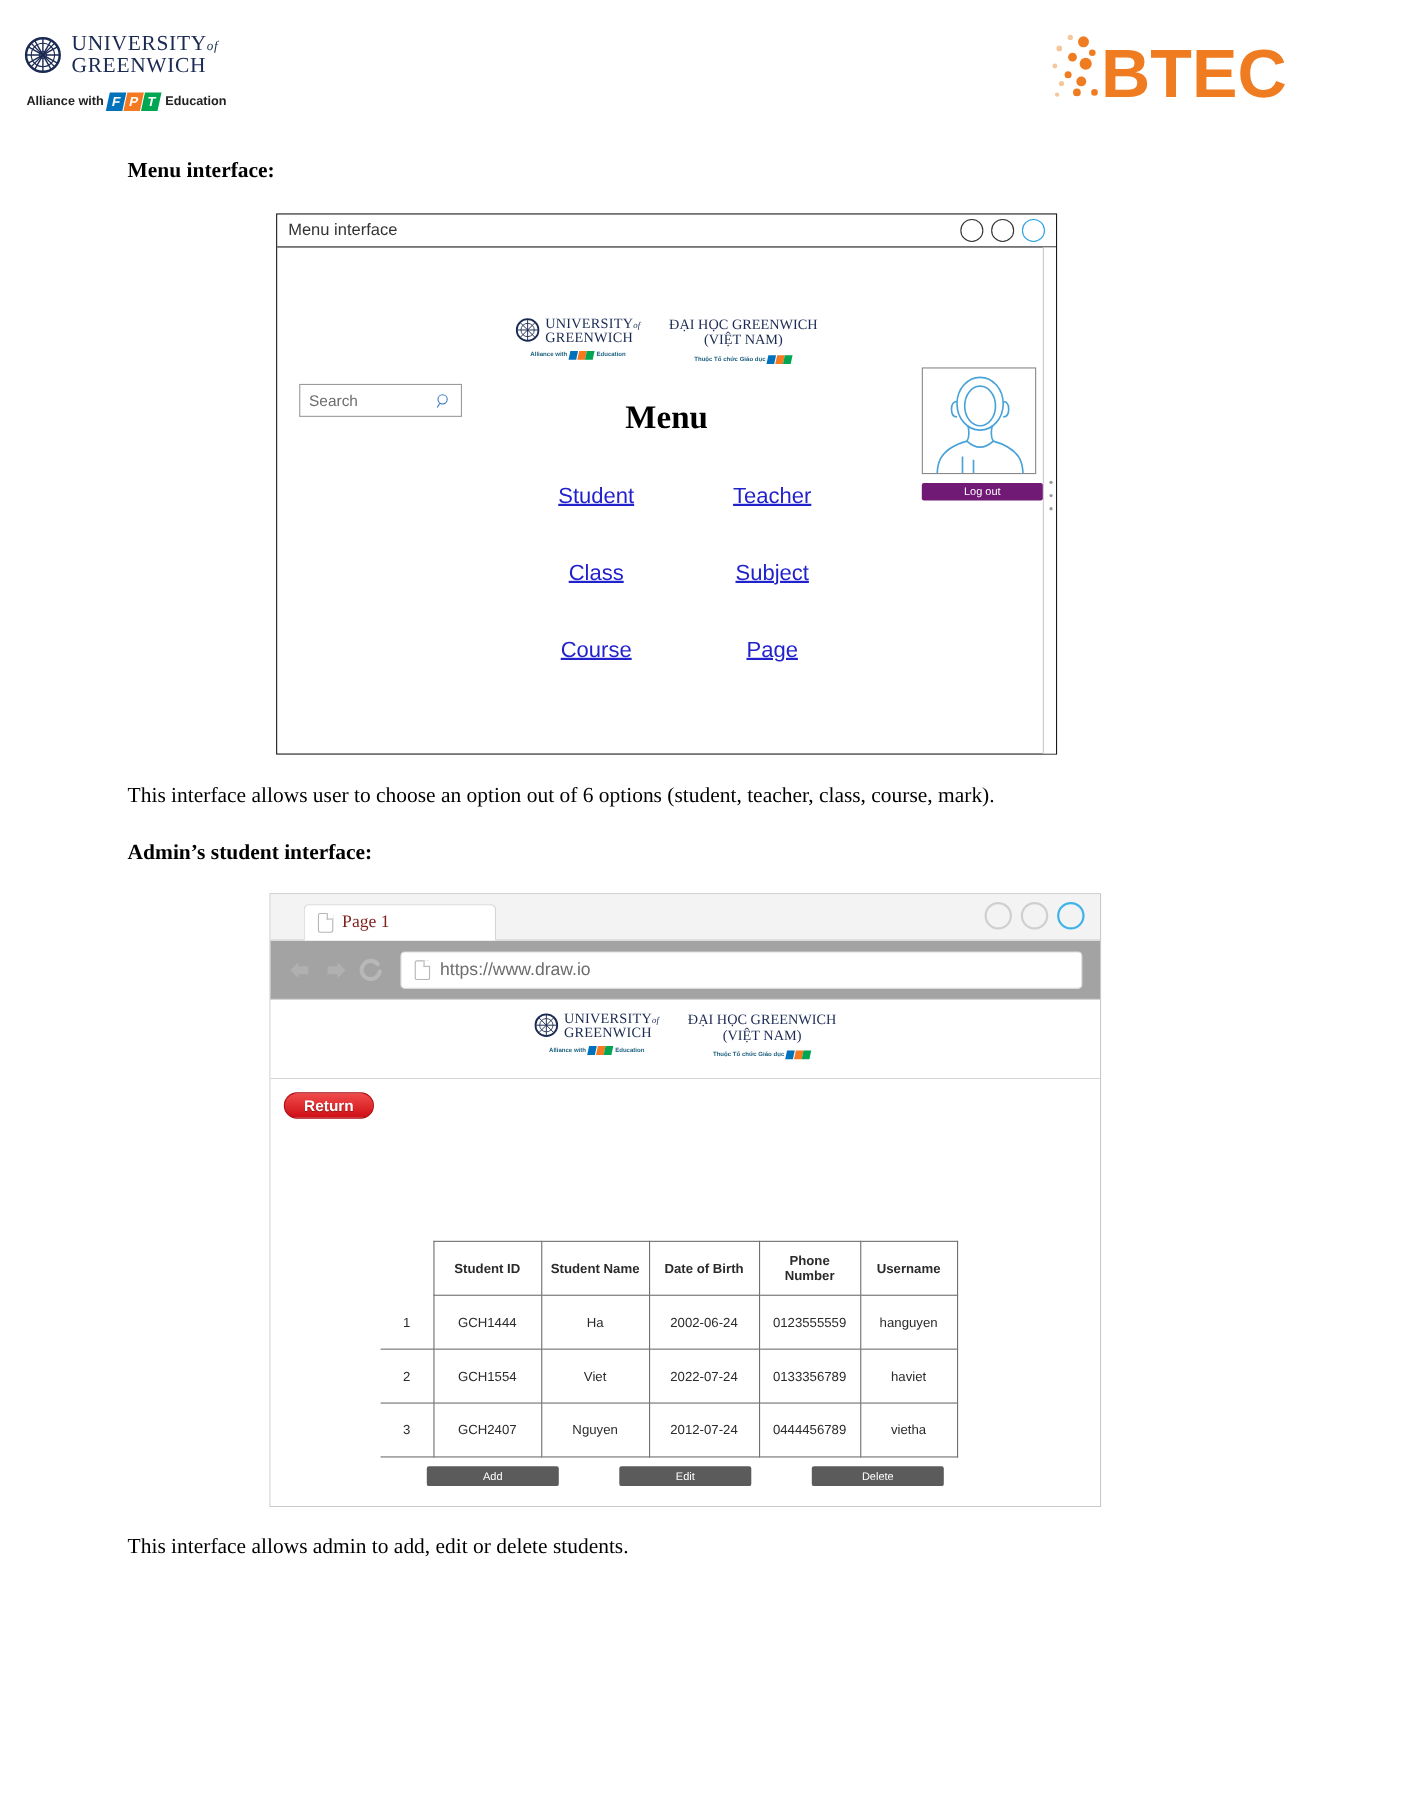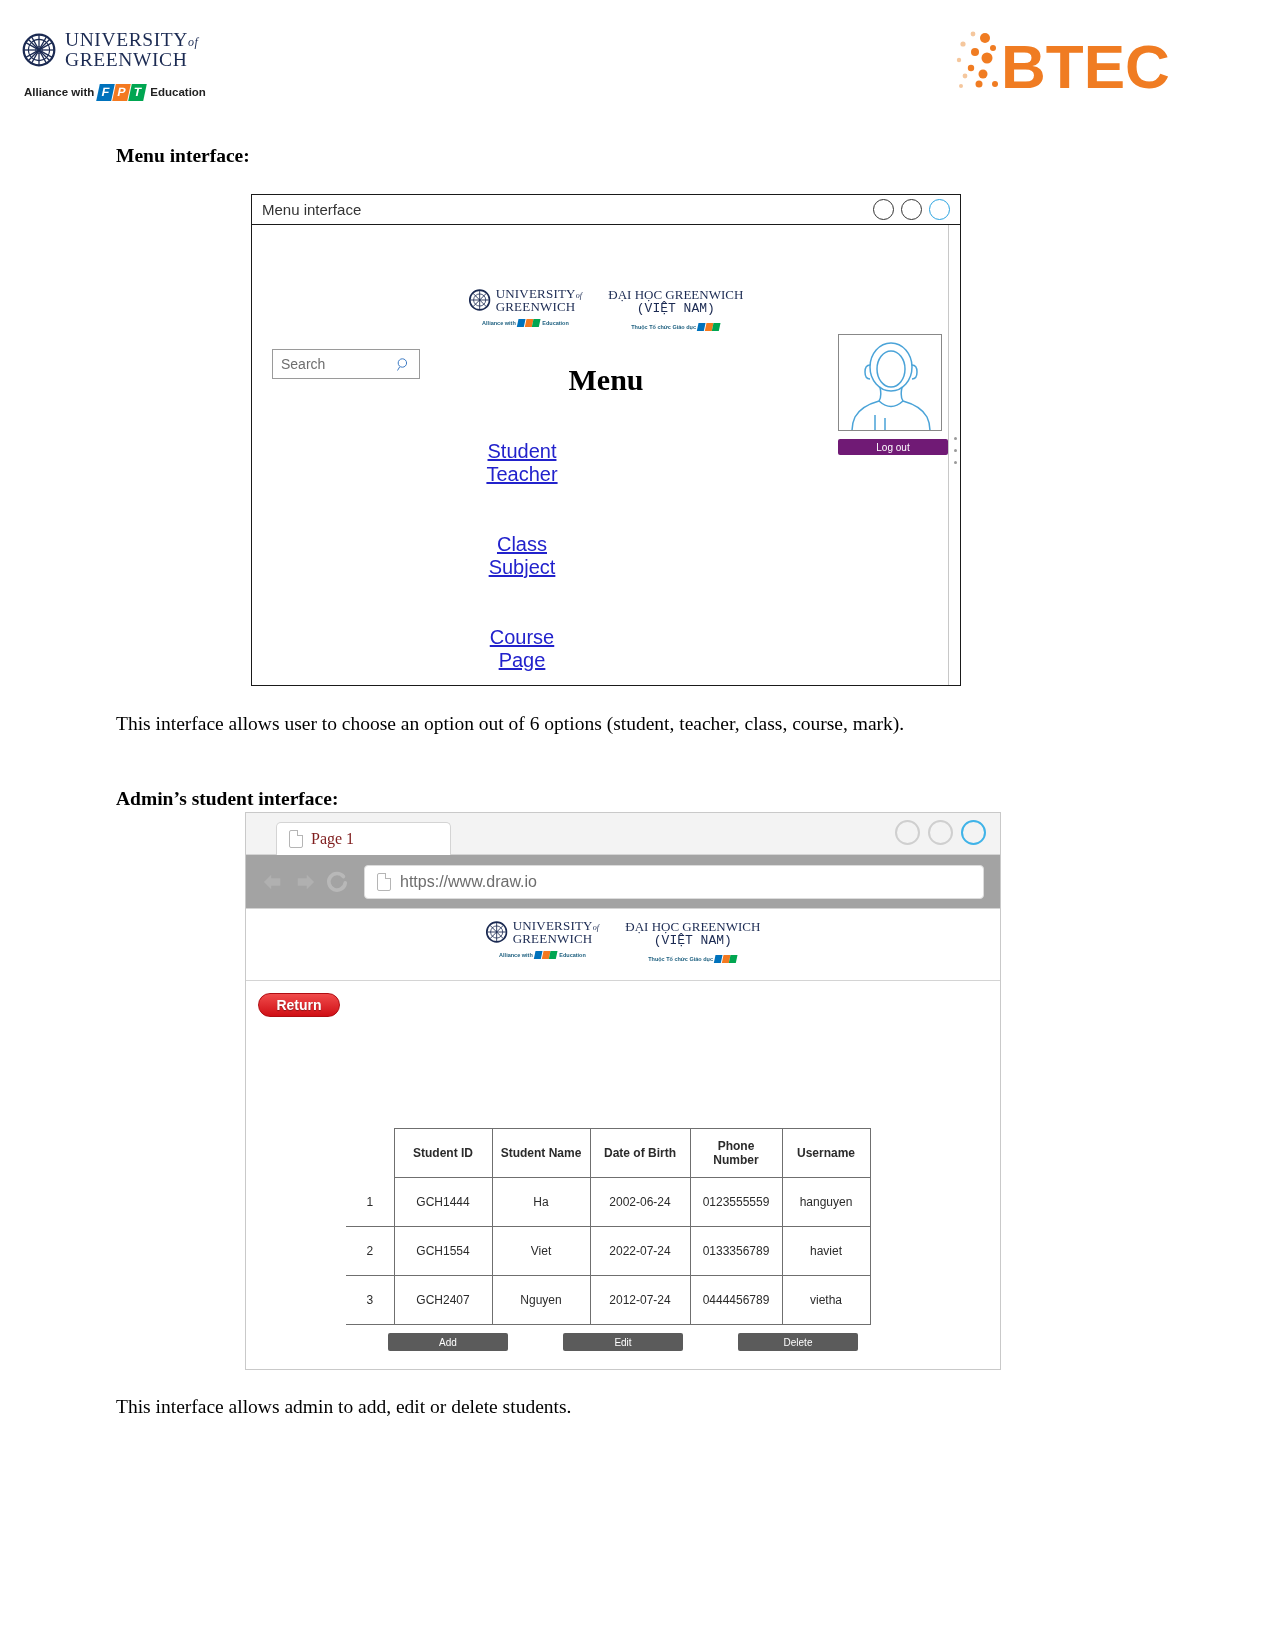--- a/index.html
+++ b/index.html
@@ -135,21 +135,21 @@
   .fpt-mini span {
     display: inline-block; width: 7px; height: 8px;
     transform: skewX(-12deg); margin-right: 0.5px;
   }
   .gw-block-right { text-align: center; padding-top: 1px; }
   .gw-vn1 {
     font-family: "Liberation Serif", serif;
     font-size: 13px; color: #1b2a52; line-height: 1.1;
   }
   .gw-vn2 {
-    font-family: Liberation Mono, monospace;
+    font-family: Liberation Serif, serif;
     font-size: 13px; color: #1b2a52; line-height: 1.1;
   }
 
   .search-box {
     position: absolute;
     left: 20px; top: 124px;
     width: 148px; height: 30px;
     border: 1px solid #9a9a9a;
     background: #fff;
     display: flex; align-items: center;
@@ -170,21 +170,20 @@
   }
 
   .menu-links {
     position: absolute;
     left: 190px; top: 215px;
     width: 340px;
   }
   .menu-link-row {
     display: flex; justify-content: flex-end;
     margin-bottom: 47px;
-    flex-direction: column;
   }
   .menu-link-cell { width: 160px; text-align: center; }
   .menu-link {
     font-family: "Liberation Sans", sans-serif;
     font-size: 20px; color: #2222cc;
     text-decoration: underline;
     cursor: pointer;
   }
 
   .avatar-card {
@@ -543,21 +542,21 @@
     <div class="scroll-ticks">
       <div class="scroll-tick"></div>
       <div class="scroll-tick"></div>
       <div class="scroll-tick"></div>
     </div>
   </div>
 </div>
 
 <div class="doc-text para" style="left:116px; top:713px; width:1050px;">This interface allows user to choose an option out of 6 options (student, teacher, class, course, mark).</div>
 
-<div class="doc-text heading-bold" style="left:116px; top:788px;">Admin’s student interface:</div>
+<div class="doc-text heading-bold" style="left:116px; top:765px;">Admin’s student interface:</div>
 
 <div class="browser-window">
 
   <div class="browser-tabbar">
     <div class="browser-tab">
       <span class="doc-icon"></span>
       <span class="tab-label">Page 1</span>
     </div>
     <div class="browser-dots">
       <div class="bdot"></div>

